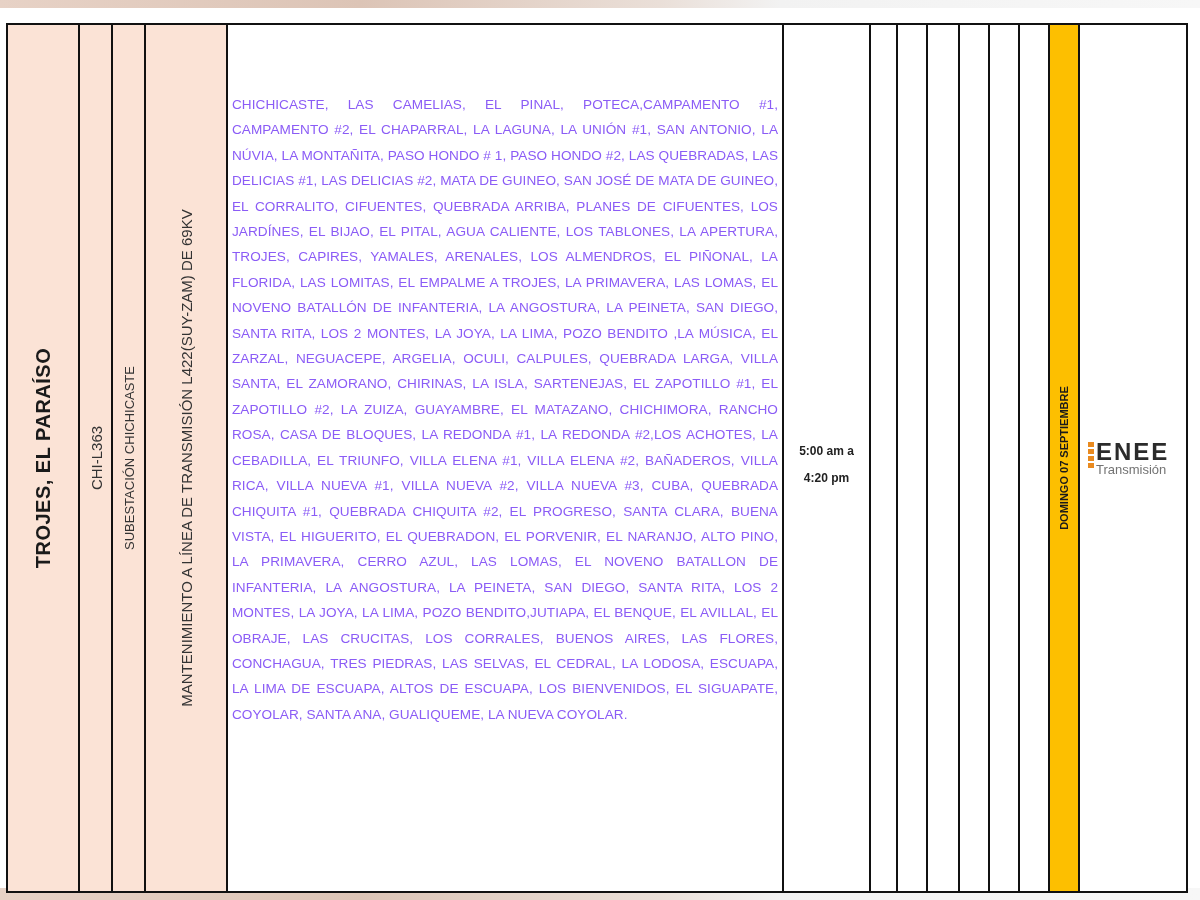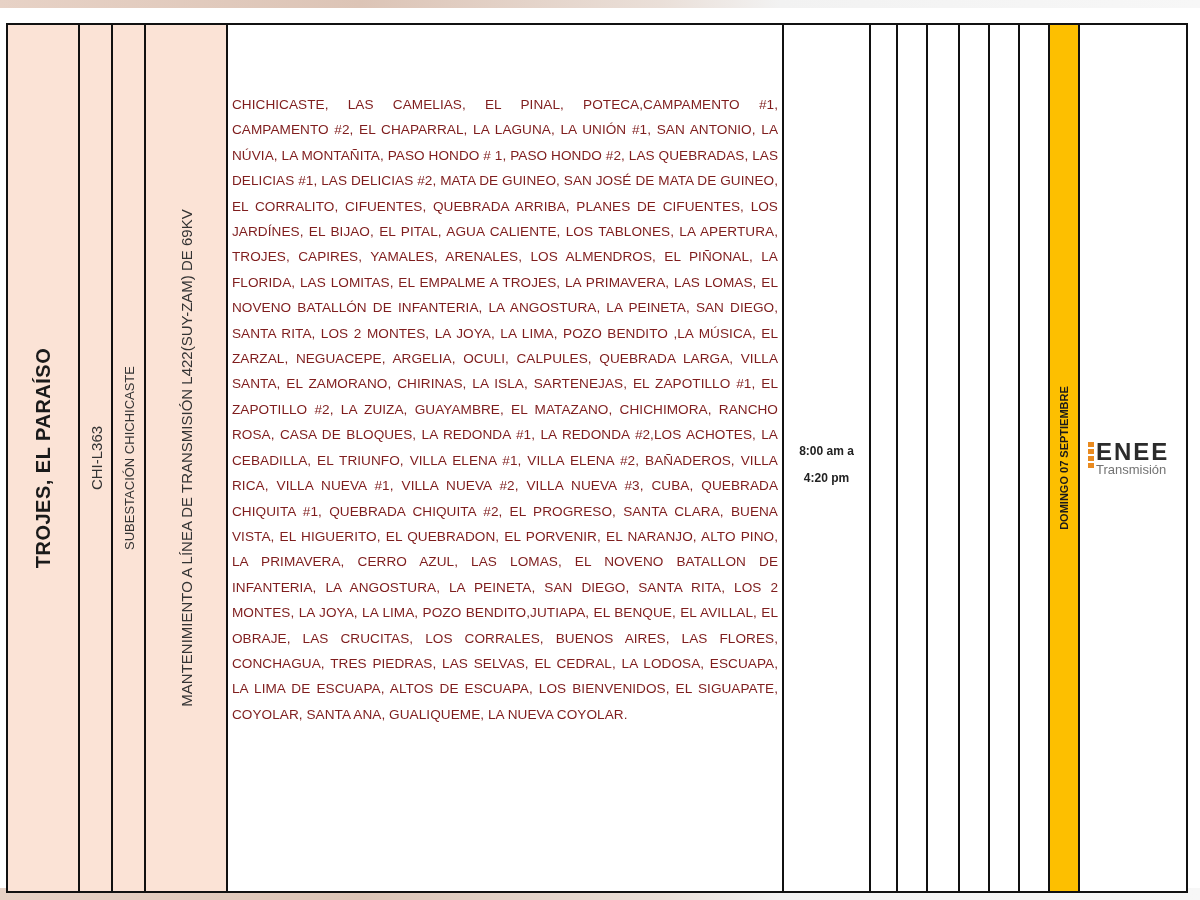--- a/index.html
+++ b/index.html
@@ -27,21 +27,21 @@
       transform: translate(-50%, -50%) rotate(-90deg);
       white-space: nowrap; color: #222;
     }
     .loc { font-size: 20px; font-weight: bold; letter-spacing: 0.5px; color: #1a1a1a; }
     .code { font-size: 15px; color: #333; }
     .sub { font-size: 13px; color: #333; }
     .desc { font-size: 15px; color: #333; }
     .date { font-size: 11px; font-weight: bold; color: #1a1a1a; }
     .communities {
       position: absolute; left: 4px; right: 4px; top: 67px;
-      font-size: 13.6px; line-height: 25.4px; color: #7f1d1d;
+      font-size: 13.6px; line-height: 25.4px; color: #8b5cf6;
       text-align: justify; letter-spacing: 0.05px;
     }
     .time {
       position: absolute; left: 0; right: 0; top: 413px;
       text-align: center; font-size: 12px; font-weight: bold; line-height: 27px; color: #222;
     }
     .logo {
       position: absolute; left: 8px; top: 416px; white-space: nowrap;
     }
     .logo-mark {
@@ -73,21 +73,21 @@
     <div class="col peach" style="left:138px; width:82px;">
       <div class="vtext desc">MANTENIMIENTO A LÍNEA DE TRANSMISIÓN L422(SUY-ZAM) DE 69KV</div>
     </div>
 
     <div class="col" style="left:220px; width:556px;">
       <div class="communities">CHICHICASTE, LAS CAMELIAS, EL PINAL, POTECA,CAMPAMENTO #1, CAMPAMENTO #2, EL CHAPARRAL, LA LAGUNA, LA UNIÓN #1, SAN ANTONIO, LA NÚVIA, LA MONTAÑITA, PASO HONDO # 1, PASO HONDO #2, LAS QUEBRADAS, LAS DELICIAS #1, LAS DELICIAS #2, MATA DE GUINEO, SAN JOSÉ DE MATA DE GUINEO, EL CORRALITO, CIFUENTES, QUEBRADA ARRIBA, PLANES DE CIFUENTES, LOS JARDÍNES, EL BIJAO, EL PITAL, AGUA CALIENTE, LOS TABLONES, LA APERTURA, TROJES, CAPIRES, YAMALES, ARENALES, LOS ALMENDROS, EL PIÑONAL, LA FLORIDA, LAS LOMITAS, EL EMPALME A TROJES, LA PRIMAVERA, LAS LOMAS, EL NOVENO BATALLÓN DE INFANTERIA, LA ANGOSTURA, LA PEINETA, SAN DIEGO, SANTA RITA, LOS 2 MONTES, LA JOYA, LA LIMA, POZO BENDITO ,LA MÚSICA, EL ZARZAL, NEGUACEPE, ARGELIA, OCULI, CALPULES, QUEBRADA LARGA, VILLA SANTA, EL ZAMORANO, CHIRINAS, LA ISLA, SARTENEJAS, EL ZAPOTILLO #1, EL ZAPOTILLO #2, LA ZUIZA, GUAYAMBRE, EL MATAZANO, CHICHIMORA, RANCHO ROSA, CASA DE BLOQUES, LA REDONDA #1, LA REDONDA #2,LOS ACHOTES, LA CEBADILLA, EL TRIUNFO, VILLA ELENA #1, VILLA ELENA #2, BAÑADEROS, VILLA RICA, VILLA NUEVA #1, VILLA NUEVA #2, VILLA NUEVA #3, CUBA, QUEBRADA CHIQUITA #1, QUEBRADA CHIQUITA #2, EL PROGRESO, SANTA CLARA, BUENA VISTA, EL HIGUERITO, EL QUEBRADON, EL PORVENIR, EL NARANJO, ALTO PINO, LA PRIMAVERA, CERRO AZUL, LAS LOMAS, EL NOVENO BATALLON DE INFANTERIA, LA ANGOSTURA, LA PEINETA, SAN DIEGO, SANTA RITA, LOS 2 MONTES, LA JOYA, LA LIMA, POZO BENDITO,JUTIAPA, EL BENQUE, EL AVILLAL, EL OBRAJE, LAS CRUCITAS, LOS CORRALES, BUENOS AIRES, LAS FLORES, CONCHAGUA, TRES PIEDRAS, LAS SELVAS, EL CEDRAL, LA LODOSA, ESCUAPA, LA LIMA DE ESCUAPA, ALTOS DE ESCUAPA, LOS BIENVENIDOS, EL SIGUAPATE, COYOLAR, SANTA ANA, GUALIQUEME, LA NUEVA COYOLAR.</div>
     </div>
 
     <div class="col" style="left:776px; width:87px;">
       <div class="time">
-        <div>8:00 am a</div>
+        <div>5:00 am a</div>
         <div>4:20 pm</div>
       </div>
     </div>
 
     <div class="col" style="left:863px; width:27px;"></div>
     <div class="col" style="left:890px; width:30px;"></div>
     <div class="col" style="left:920px; width:32px;"></div>
     <div class="col" style="left:952px; width:30px;"></div>
     <div class="col" style="left:982px; width:30px;"></div>
     <div class="col" style="left:1012px; width:30px;"></div>

